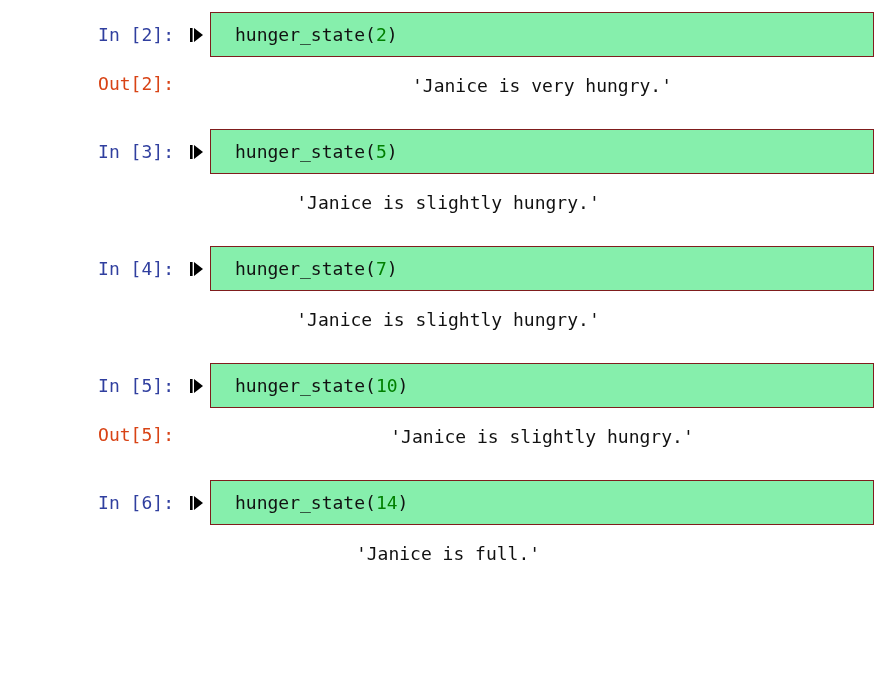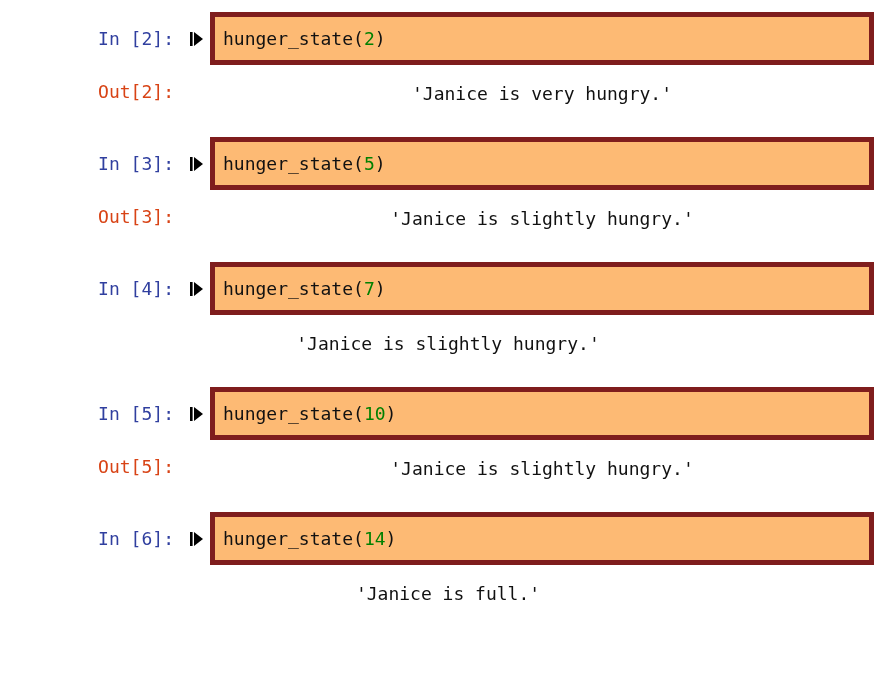--- a/index.html
+++ b/index.html
@@ -32,23 +32,23 @@
       width: 22px;
       flex: 0 0 22px;
       display: flex;
       align-items: center;
       justify-content: flex-start;
       color: #000;
     }
     .spacer-icon { width: 22px; flex: 0 0 22px; }
     .codebox {
       flex: 1 1 auto;
-      background: #fdba74;
-      border: 5px solid #7f1d1d;
-      padding: 8px 8px;
+      background: #86efac;
+      border: 1px solid #7f1d1d;
+      padding: 8px 24px;
       font-family: ui-monospace, "SF Mono", "DejaVu Sans Mono", Menlo, Consolas, monospace;
       white-space: pre;
       overflow-x: auto;
       line-height: 1.5;
     }
     .outputbox {
       flex: 1 1 auto;
       padding: 8px 12px 4px 12px;
       font-family: ui-monospace, "SF Mono", "DejaVu Sans Mono", Menlo, Consolas, monospace;
       white-space: pre;
@@ -87,21 +87,20 @@
         <div class="prompt in"><span>In [</span><span>3</span><span>]:</span></div>
         <div class="run-icon">
           <svg width="16" height="16" viewBox="0 0 16 16">
             <rect x="2" y="1" width="2.6" height="14" fill="currentColor"></rect>
             <polygon points="6,1 15,8 6,15" fill="currentColor"></polygon>
           </svg>
         </div>
         <div class="codebox"><span class="tok-fn">hunger_state</span><span class="tok-paren">(</span><span class="tok-num">5</span><span class="tok-paren">)</span></div>
       </div>
       <div class="row out-row">
-        <div class="prompt out"><span>Out[</span><span>3</span><span>]:</span></div>
         <div class="spacer-icon"></div>
         <div class="outputbox"><span class="tok-str">'Janice is slightly hungry.'</span></div>
       </div>
     </div>
     <div class="cell">
       <div class="row">
         <div class="prompt in"><span>In [</span><span>4</span><span>]:</span></div>
         <div class="run-icon">
           <svg width="16" height="16" viewBox="0 0 16 16">
             <rect x="2" y="1" width="2.6" height="14" fill="currentColor"></rect>

